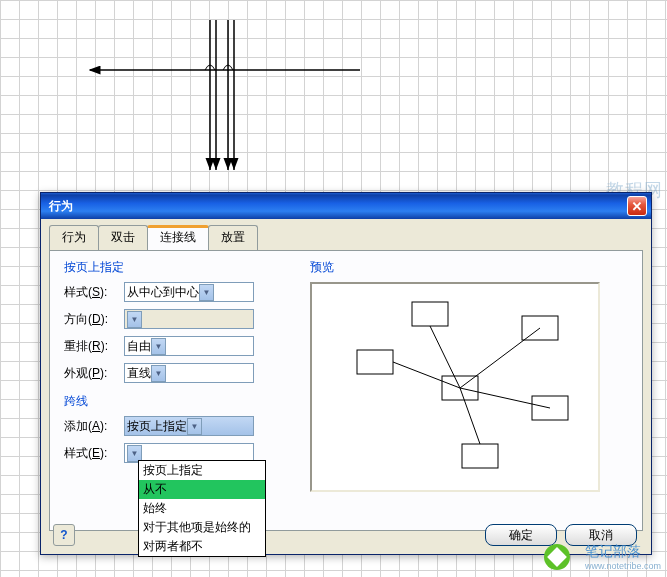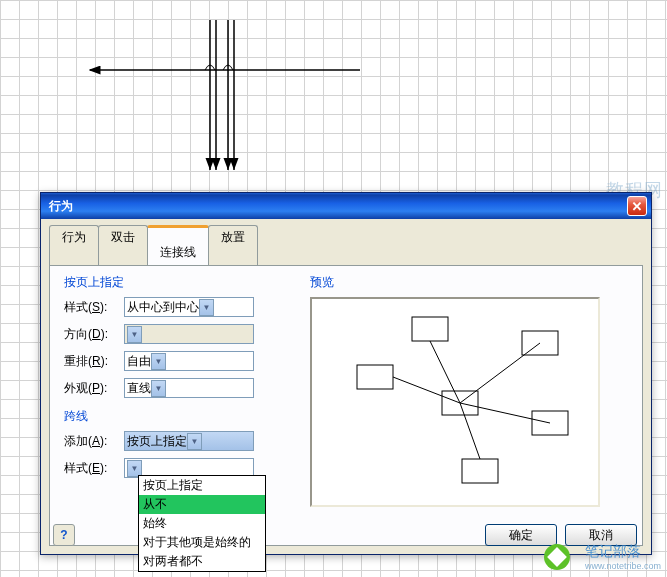--- a/index.html
+++ b/index.html
@@ -63,21 +63,21 @@
   border: 1px solid #919b9c;
   border-bottom: none;
   border-radius: 3px 3px 0 0;
   cursor: pointer;
   margin-right: -1px;
   position: relative;
 }
 .tab.active {
   background: #fcfcfe;
   border-top: 3px solid #f0a030;
-  padding-top: 16px;
+  padding-top: 1px;
   padding-bottom: 4px;
   z-index: 2;
 }
 .tab-panel {
   margin: 0 8px;
   background: #fcfcfe;
   border: 1px solid #919b9c;
   height: 281px;
   position: relative;
   padding: 8px 10px;
@@ -132,21 +132,21 @@
   width: 22px; height: 22px;
   border: 1px solid #919b9c;
   background: #ece9d8;
   border-radius: 3px;
   display: flex; align-items: center; justify-content: center;
   color: #1155cc; font-weight: bold;
 }
 .btn {
   min-width: 72px; height: 22px;
   border: 1px solid #003c74;
-  border-radius: 3px;
+  border-radius: 8px;
   background: linear-gradient(to bottom, #fff, #eee 50%, #ddd);
   cursor: pointer;
   padding: 0 8px;
   font-size: 12px;
   font-family: inherit;
 }
 .watermark {
   position: absolute;
   right: 6px; bottom: 6px;
   display: flex; align-items: center; gap: 15px;

